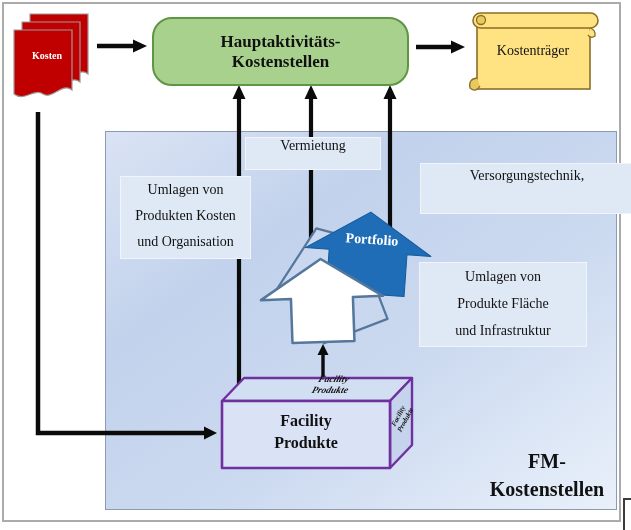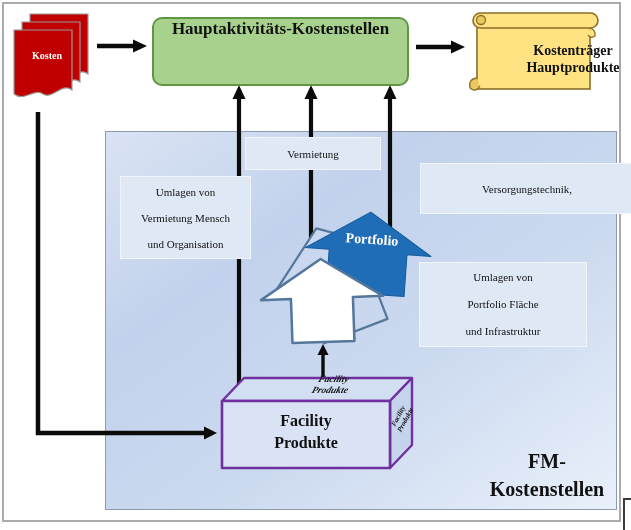--- a/index.html
+++ b/index.html
@@ -9,26 +9,26 @@
   #frame{left:2px;top:2px;width:615px;height:516px;border:2px solid #ABABAB;z-index:0;}
   #panel{left:105px;top:131px;width:510px;height:377px;border:1px solid #8C9CAE;
          background:linear-gradient(145deg,var(--panel-grad-a) 0%,var(--panel-grad-b) 30%,#CCDAF0 62%,var(--panel-grad-c) 100%);
          z-index:1;}
   svg.layer{left:0;top:0;width:631px;height:530px;pointer-events:none;}
   #shapes-low{z-index:2;}
   #shapes-high{z-index:5;}
   .txt{text-align:center;}
   #kosten-label{left:14px;top:50px;width:66px;font-weight:bold;font-size:10px;color:#fff;z-index:3;}
   #haupt-box{left:152px;top:17px;width:253px;height:65px;background:var(--green-fill);
-             border:2px solid var(--green-border);border-radius:10px;z-index:3;
-             display:flex;justify-content:center;
+             border:2px solid var(--green-border);border-radius:20px;z-index:3;
+             display:flex;flex-direction:column;justify-content:center;
              font-weight:bold;font-size:17px;line-height:20px;}
-  #scroll-label{left:477px;top:42px;width:112px;font-weight:bold;font-size:14px;line-height:17px;z-index:3;padding-left:40px;}
+  #scroll-label{left:477px;top:42px;width:112px;font-weight:normal;font-size:14px;line-height:17px;z-index:3;}
   .plabel{background:var(--label-bg);border:1px solid rgba(255,255,255,.55);z-index:4;
-          font-size:11px;display:flex;flex-direction:column;justify-content:center;}
+          font-size:14px;display:flex;flex-direction:column;justify-content:flex-start;}
   #label-vermietung{left:245px;top:137px;width:134px;height:31px;}
   #label-umlagen-mensch{left:120px;top:176px;width:129px;height:81px;line-height:26px;}
   #label-versorgung{left:384px;top:163px;width:212px;height:49px;line-height:24px;margin-left:36px;}
   #label-flaeche{left:419px;top:262px;width:166px;height:83px;line-height:27px;}
   #portfolio-label{left:332px;top:232px;width:80px;font-weight:bold;font-size:14px;color:#fff;
                    transform:rotate(4deg);z-index:6;}
   #facility-front{left:222px;top:410px;width:168px;font-weight:bold;font-size:16px;line-height:22px;z-index:6;}
   #facility-top{left:272px;top:374px;width:120px;font-weight:bold;font-style:italic;font-size:9.5px;
                 line-height:10.5px;transform:skewX(-18deg);z-index:6;}
   #facility-side{left:380px;top:410px;width:44px;font-weight:bold;font-style:italic;font-size:7px;
@@ -104,37 +104,36 @@
 
   <div id="kosten-label" class="abs txt">Kosten</div>
 
   <div id="haupt-box" class="abs txt">
     <span>Hauptaktivitäts-</span>
     <span>Kostenstellen</span>
   </div>
 
   <div id="scroll-label" class="abs txt">
     <div>Kostenträger</div>
-    <div>Hauptprodukte</div>
   </div>
 
   <div id="label-vermietung" class="abs txt plabel">
     <span>Vermietung</span>
   </div>
   <div id="label-umlagen-mensch" class="abs txt plabel">
     <span>Umlagen von</span>
-    <span>Vermietung Mensch</span>
+    <span>Produkten Kosten</span>
     <span>und Organisation</span>
   </div>
   <div id="label-versorgung" class="abs txt plabel">
     <span>Versorgungstechnik,</span>
   </div>
   <div id="label-flaeche" class="abs txt plabel">
     <span>Umlagen von</span>
-    <span>Portfolio Fläche</span>
+    <span>Produkte Fläche</span>
     <span>und Infrastruktur</span>
   </div>
 
   <svg id="shapes-high" class="abs layer" viewBox="0 0 631 530">
 
     <g transform="rotate(-21 340 290)">
       <polygon points="340,224 406,272 374,272 374,334 306,334 306,272 274,272" style="fill:var(--back-arrow-fill);stroke:var(--arrow-outline)" stroke-width="2.2" stroke-linejoin="round"></polygon>
     </g>
 
     <g transform="rotate(4 368 253)">

